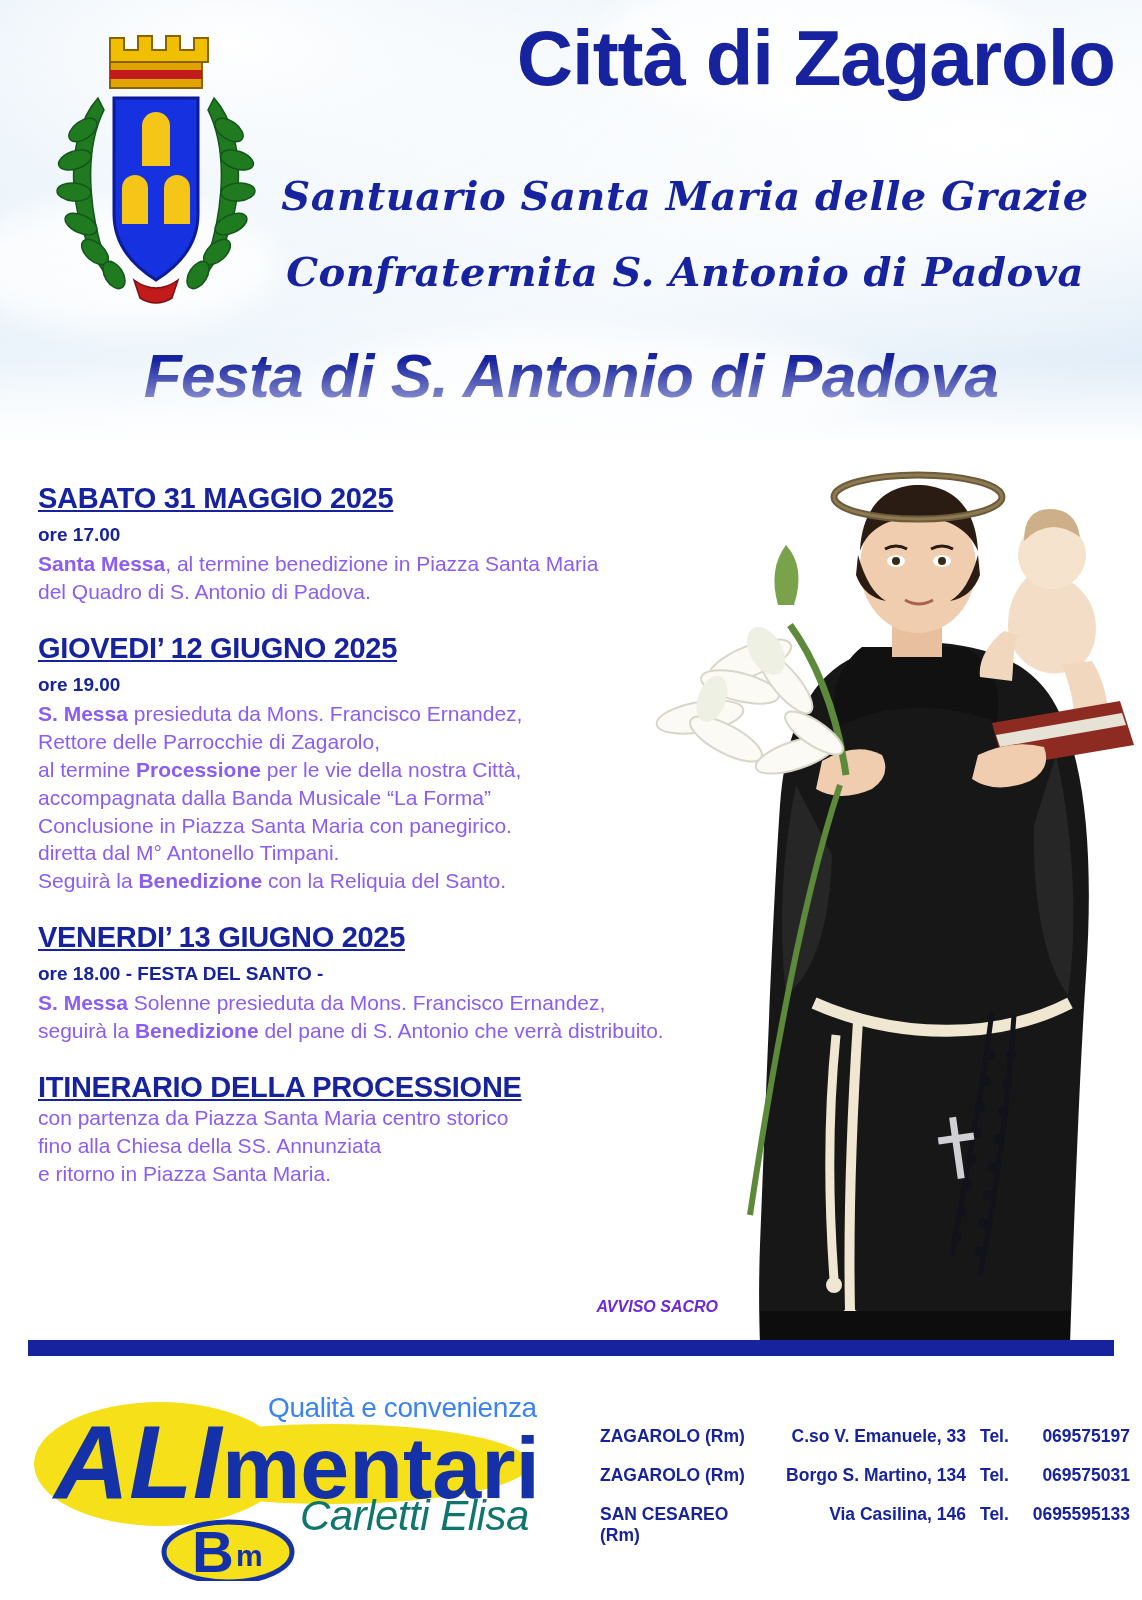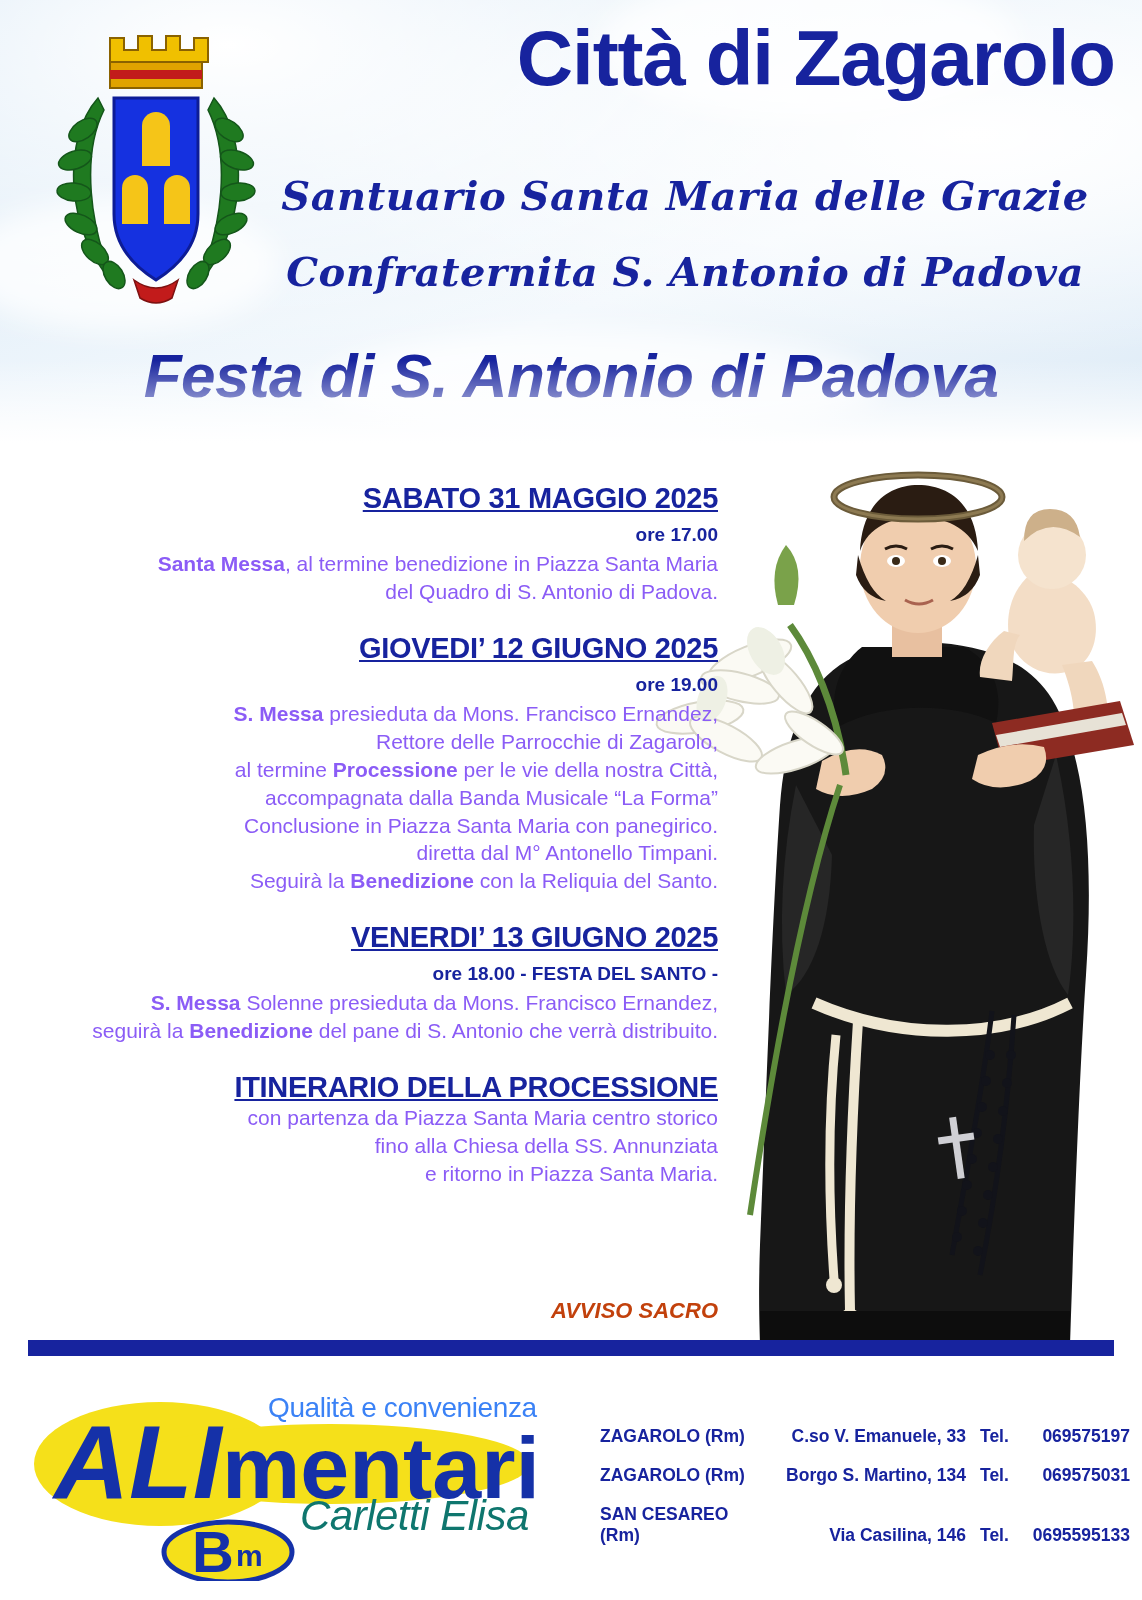--- a/index.html
+++ b/index.html
@@ -56,49 +56,49 @@
     position:absolute; left:0; top:340px; width:1142px; text-align:center;
     color:#17239e; font-style:italic; font-weight:bold;
     font-size:62px; letter-spacing:-0.5px;
   }
 
   
   .statue{position:absolute;left:600px;top:455px;width:545px;height:900px;}
 
   
   .program{position:absolute;left:38px;top:482px;width:680px;color:#111;}
-  .blk{margin-bottom:26px;text-align:right;}
+  .blk{margin-bottom:26px;}
   .day{
     color:#17239e; font-weight:bold; font-size:29px;
     text-decoration:underline; letter-spacing:-0.3px; margin-bottom:9px;
   }
   .hour{color:#17239e;font-weight:bold;font-size:19px;margin-bottom:4px;}
   .line{font-size:21px;line-height:1.33;color:#8b5cf6;}
   .line b{font-weight:bold;}
   .itin .day{margin-bottom:0;}
   .avviso{
     position:absolute;left:38px;top:1298px;width:680px;text-align:right;
-    font-style:italic;font-weight:bold;font-size:22px;color:#c2410c;
+    font-style:italic;font-weight:bold;font-size:16px;color:#6d28d9;
     padding-right:30px;
   }
 
   
   .footer{position:absolute;left:0;top:1340px;width:1142px;height:260px;background:#fff;}
   .bluebar{position:absolute;left:28px;top:0;width:1086px;height:16px;background:#17239e;}
   .logo{position:absolute;left:30px;top:26px;width:580px;height:215px;}
   .qualita{
     position:absolute;left:268px;top:28px;
     font-size:28px;color:#3b82f6;letter-spacing:-0.4px;margin-top:24px;
   }
   .carletti{
     position:absolute;left:300px;top:152px;
     font-size:42px;font-style:italic;color:#0f766e;letter-spacing:-0.5px;
   }
   .contacts{position:absolute;left:600px;top:86px;width:530px;font-weight:bold;color:#17239e;font-size:17.5px;}
-  .crow{display:flex;align-items:flex-end;margin-bottom:18px;}
+  .crow{display:flex;align-items:flex-start;margin-bottom:18px;}
   .crow .city{width:160px;}
   .crow .addr{flex:1;text-align:right;padding-right:14px;}
   .crow .tlab{width:40px;}
   .crow .tnum{width:110px;text-align:right;}
 </style>
 </head>
 <body>
 
 <div class="header">
   <div class="cloud c1"></div>

